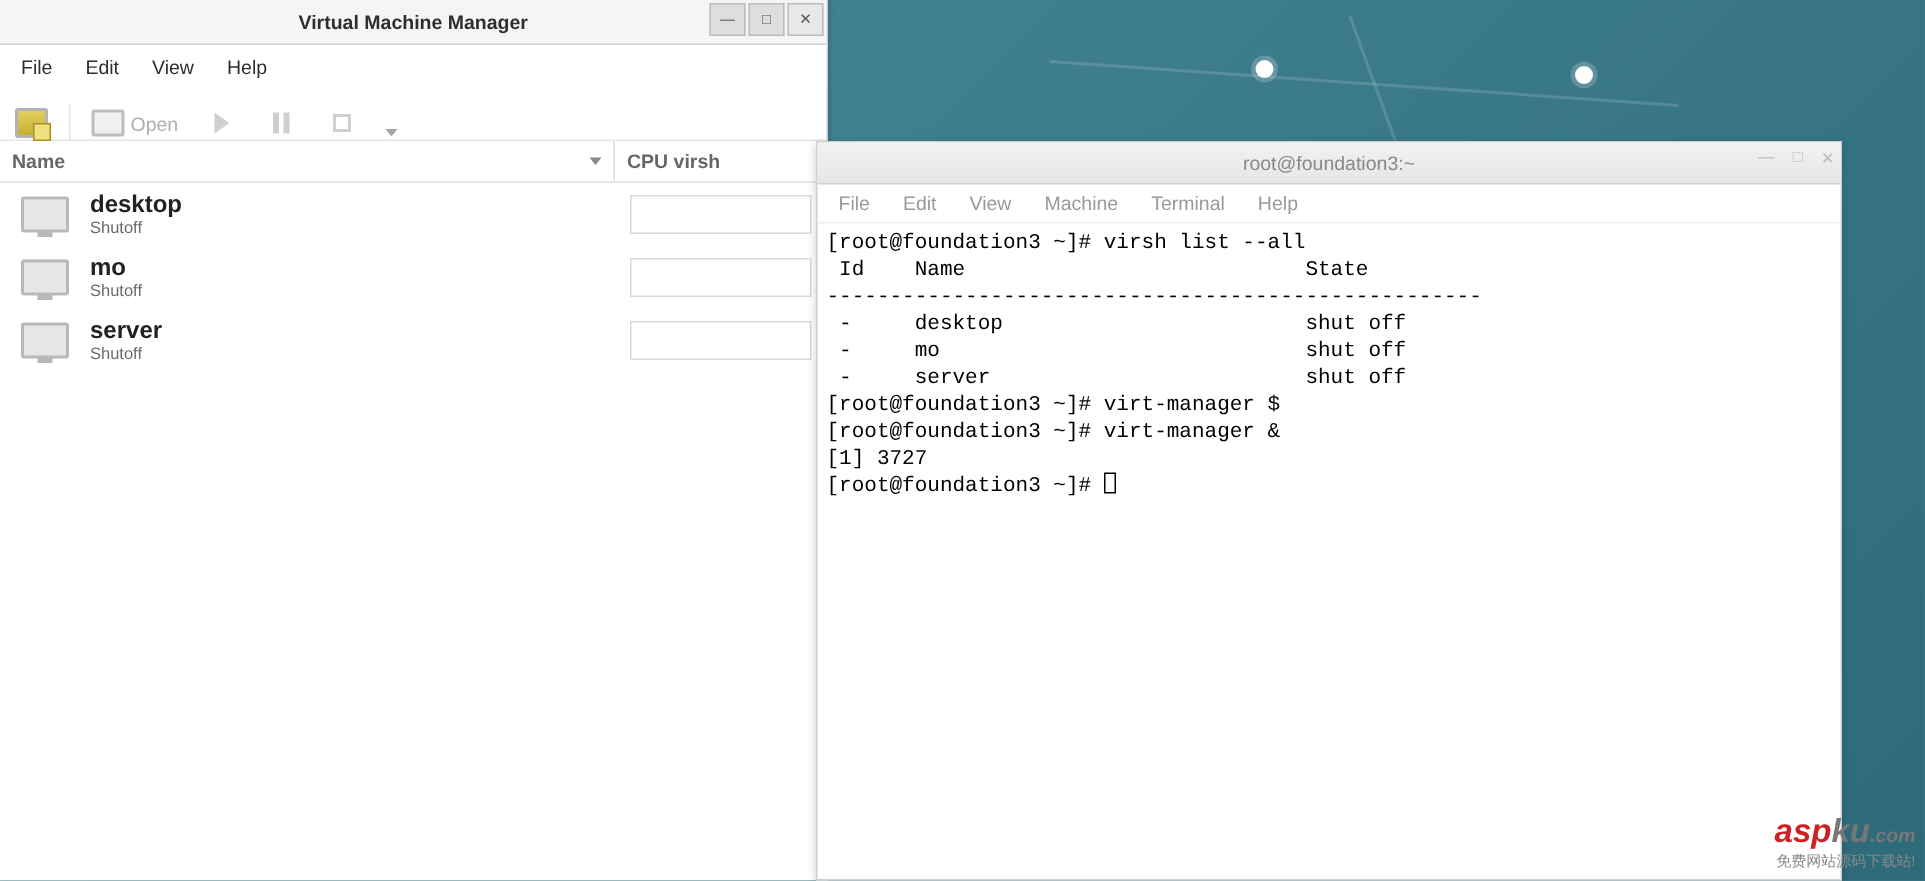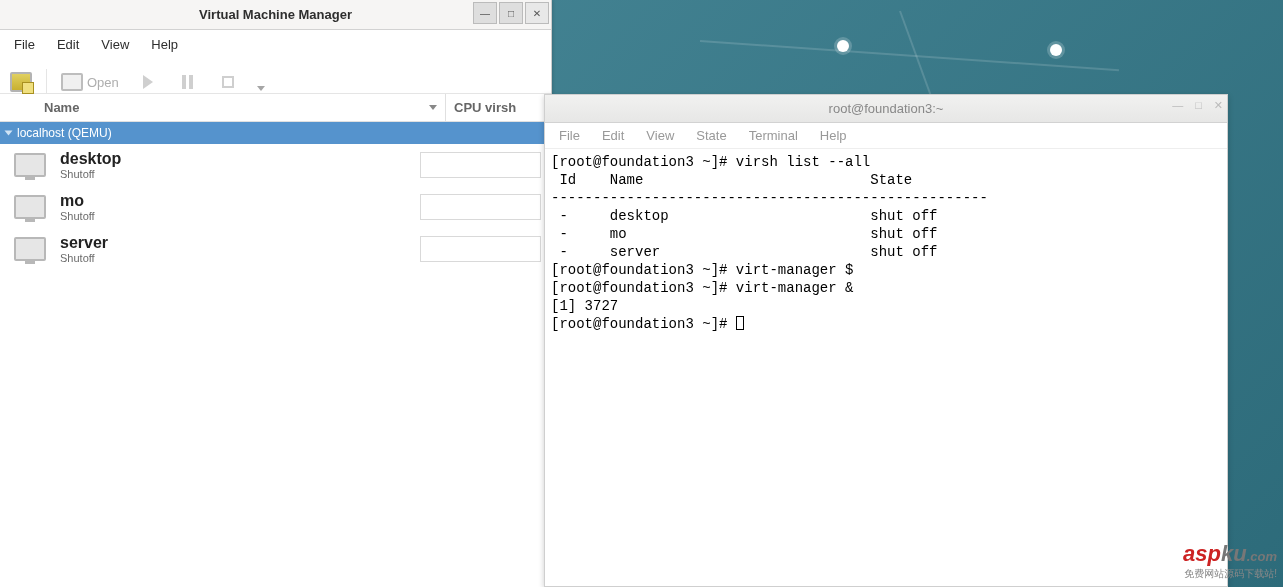--- a/index.html
+++ b/index.html
@@ -65,21 +65,21 @@
     background: #f0f0f0;
   }
   .ic-play  { width:0; height:0; border-left:10px solid #cfcfcf; border-top:7px solid transparent; border-bottom:7px solid transparent; }
   .ic-pause { display:flex; gap:3px; }
   .ic-pause span { width:4px; height:14px; background:#cfcfcf; }
   .ic-stop  { width:12px; height:12px; border:2px solid #cfcfcf; }
   .ic-caret { width:0; height:0; border-left:4px solid transparent; border-right:4px solid transparent; border-top:5px solid #a6a6a6; }
 
   .vmm-cols {
     display: flex; align-items: stretch; height: 28px;
-    border-bottom: 1px solid #e0e0e0; font-weight: bold; color: #666; padding-left: 36px;
+    border-bottom: 1px solid #e0e0e0; font-weight: bold; color: #666;
   }
   .col-name { flex: 0 0 410px; border-right: 1px solid #e0e0e0; display:flex; align-items:center; justify-content:space-between; padding: 0 8px; }
   .col-cpu  { flex: 1; display:flex; align-items:center; padding: 0 8px; }
   .col-caret { width:0; height:0; border-left:4px solid transparent; border-right:4px solid transparent; border-top:5px solid #888; }
 
   .vmm-tree { flex:1; overflow:auto; }
   .host-row {
     background: #5593cd; color: #fff; height: 22px;
     display:flex; align-items:center; padding: 0 6px; font-size: 12px;
   }
@@ -195,24 +195,20 @@
     <div class="col-name">
       <span>Name</span>
       <span class="col-caret"></span>
     </div>
     <div class="col-cpu">
       <span>CPU virsh</span>
     </div>
   </div>
 
   <div class="vmm-tree">
-    <div class="host-row">
-      <span class="host-tri"></span>
-      <span>localhost (QEMU)</span>
-    </div>
 
     <div class="vm-row">
       <div class="vm-left">
         <div class="vm-ic"></div>
         <div class="vm-txt">
           <div class="vm-name">desktop</div>
           <div class="vm-state">Shutoff</div>
         </div>
       </div>
       <div class="vm-right">
@@ -254,21 +250,21 @@
     <div class="term-controls">
       <span>—</span>
       <span>□</span>
       <span>✕</span>
     </div>
   </div>
   <div class="term-menubar">
     <div class="mitem">File</div>
     <div class="mitem">Edit</div>
     <div class="mitem">View</div>
-    <div class="mitem">State</div>
+    <div class="mitem">Machine</div>
     <div class="mitem">Terminal</div>
     <div class="mitem">Help</div>
   </div>
   <div class="term-body" id="term-body"><div>[root@foundation3 ~]# virsh list --all</div><div> Id    Name                           State</div><div>----------------------------------------------------</div><div> -     desktop                        shut off</div><div> -     mo                             shut off</div><div> -     server                         shut off</div><div></div><div>[root@foundation3 ~]# virt-manager $</div><div>[root@foundation3 ~]# virt-manager &amp;</div><div>[1] 3727</div><div>[root@foundation3 ~]# <span class="term-cursor"></span></div></div>
 </div>
 
 <div class="watermark">
   <span class="a">asp</span><span class="b">ku</span><span class="b" style="font-size:13px;">.com</span>
   <span class="sub">免费网站源码下载站!</span>
 </div>

